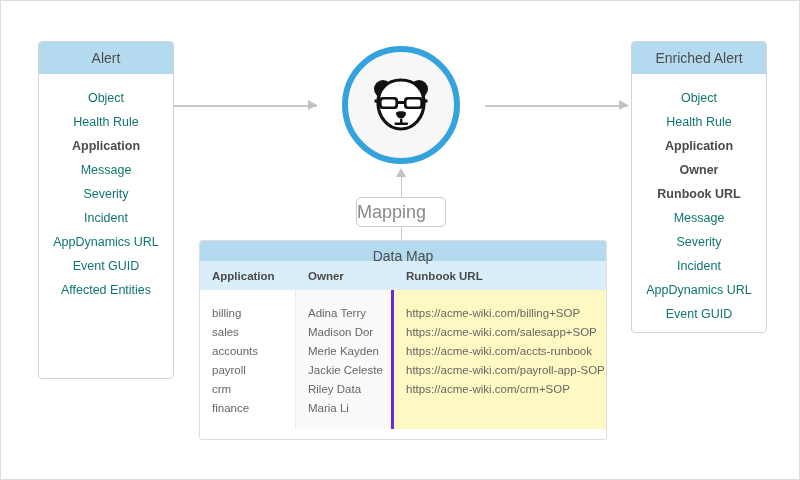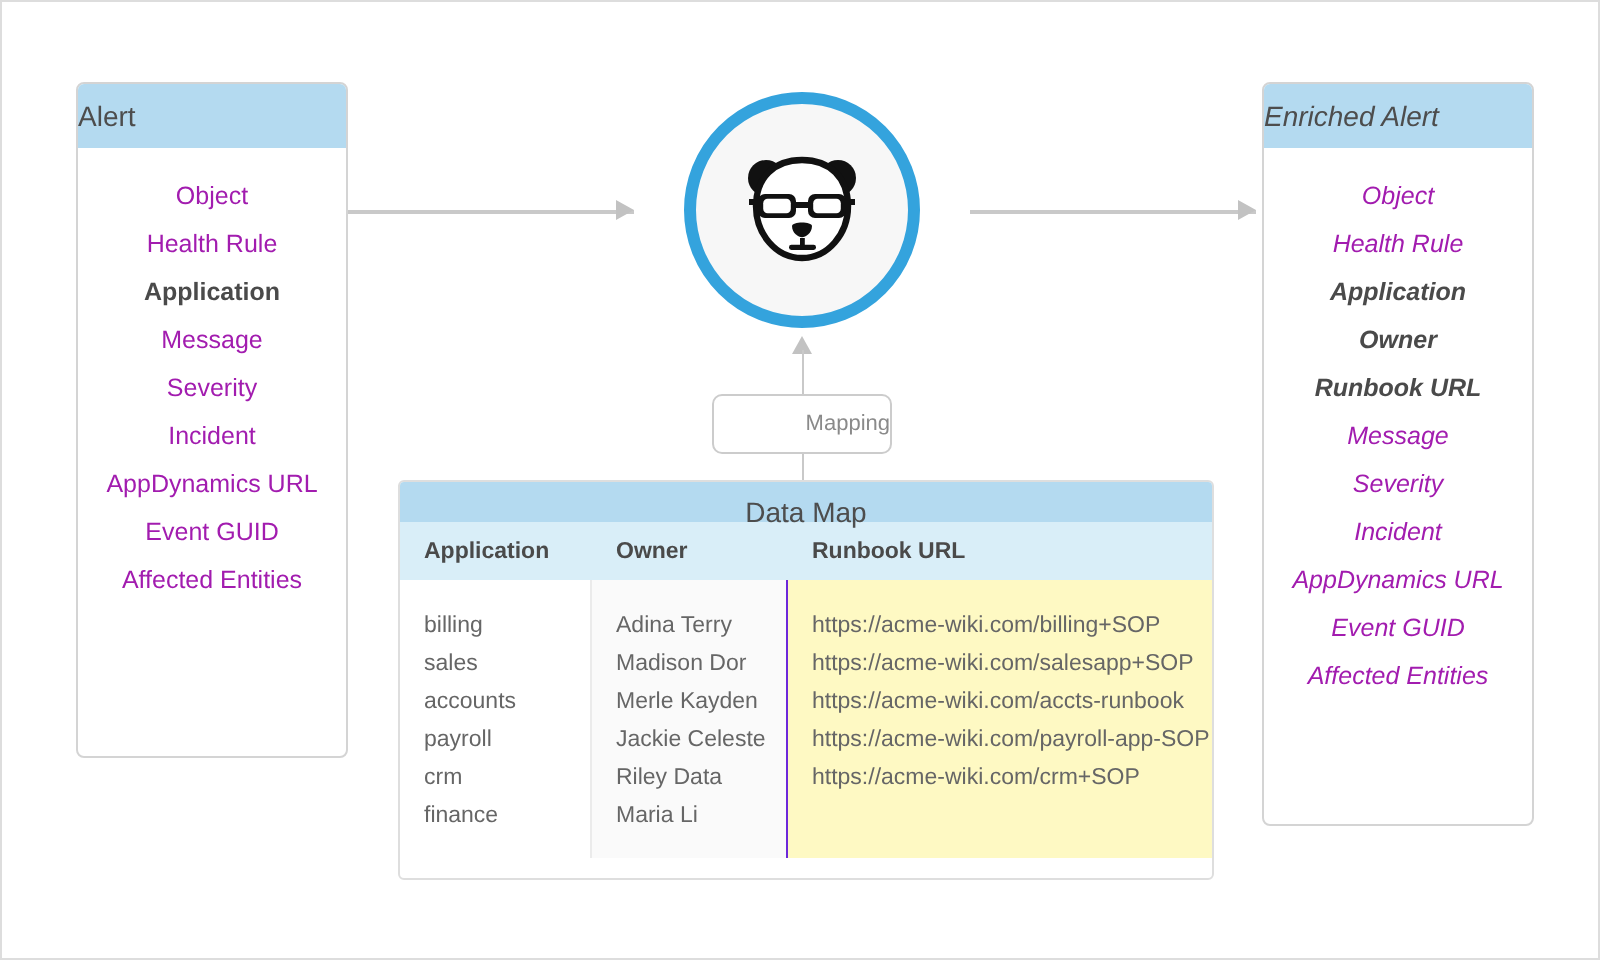--- a/index.html
+++ b/index.html
@@ -20,41 +20,42 @@
   .card {
     position: absolute;
     background: #ffffff;
     border: 1px solid #d4d4d4;
     border-radius: 4px;
     overflow: hidden;
   }
   .card-header {
     height: 32px;
     line-height: 32px;
+    text-align: center;
     background: #b4daf0;
     color: #4d4d4d;
     font-size: 14px;
   }
   .card-body {
     padding-top: 12px;
   }
   .field {
     text-align: center;
     font-size: 12.5px;
-    color: #a21caf;
+    color: #0f766e;
     line-height: 24px;
     white-space: nowrap;
   }
   .field.bold {
     color: #4a4a4a;
     font-weight: bold;
   }
 
   #alert-card   { left: 37px;  top: 40px; width: 136px; height: 338px; }
-  #enriched-card{ left: 630px; top: 40px; width: 136px; height: 372px; font-style: italic; }
+  #enriched-card{ left: 630px; top: 40px; width: 136px; height: 292px; }
 
   
   #circle {
     position: absolute;
     left: 341px; top: 45px;
     width: 118px; height: 118px;
     border-radius: 50%;
     background: #f7f7f7;
     border: 6px solid #34a3dd;
   }
@@ -82,23 +83,23 @@
   #arrow-right { left: 618px; }
 
   
   #mapping-box {
     position: absolute;
     left: 355px; top: 196px;
     width: 90px; height: 30px;
     border: 1px solid #cccccc;
     border-radius: 5px;
     background: #ffffff;
-    text-align: right;
+    text-align: left;
     line-height: 28px;
-    font-size: 11px;
+    font-size: 18px;
     color: #8a8a8a;
   }
   .vline {
     position: absolute;
     left: 399.5px;
     width: 1.5px;
     background: #c9c9c9;
   }
   #vline-top    { top: 174px; height: 22px; }
   #vline-bottom { top: 226px; height: 14px; }
@@ -140,21 +141,21 @@
     color: #4a4a4a;
     padding-left: 12px;
   }
   #datamap-rows { display: flex; }
   .col {
     padding-top: 14px;
     padding-left: 12px;
     height: 139px;
   }
   .col-app   { width: 96px;  background: #ffffff;   border-right: 1px solid #ebebeb; }
-  .col-owner { width: 98px;  background: #fafafa;   border-right: 1px solid #6d28d9; }
+  .col-owner { width: 98px;  background: #fafafa;   border-right: 3px solid #6d28d9; }
   .col-url   { width: 212px; background: #fef9c3; }
   .cell-val {
     font-size: 11.5px;
     color: #666666;
     line-height: 19px;
     white-space: nowrap;
   }
   .head-app   { width: 96px; }
   .head-owner { width: 98px; }
   .head-url   { width: 212px; }

